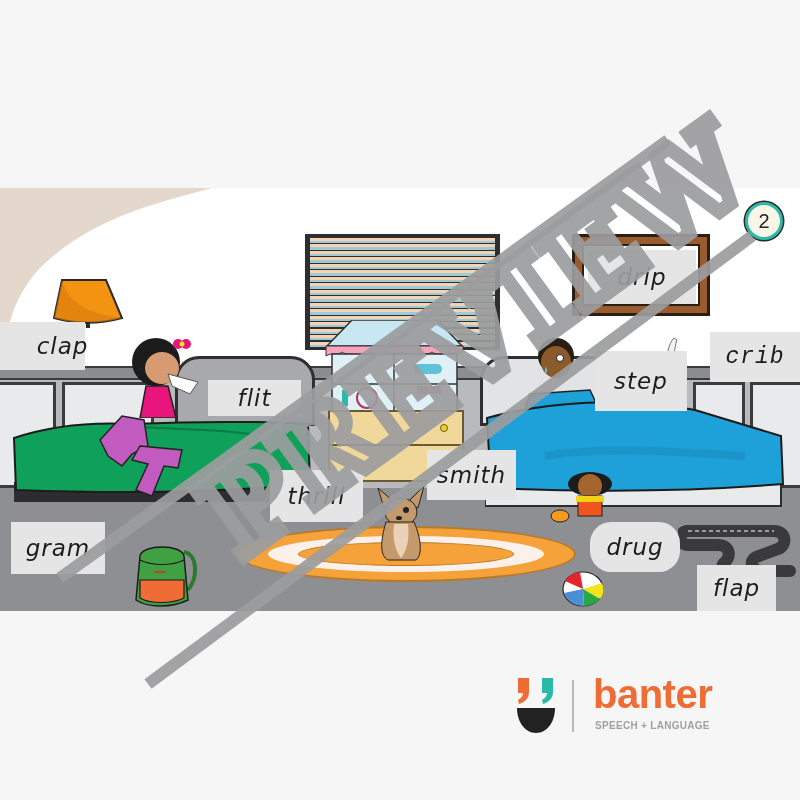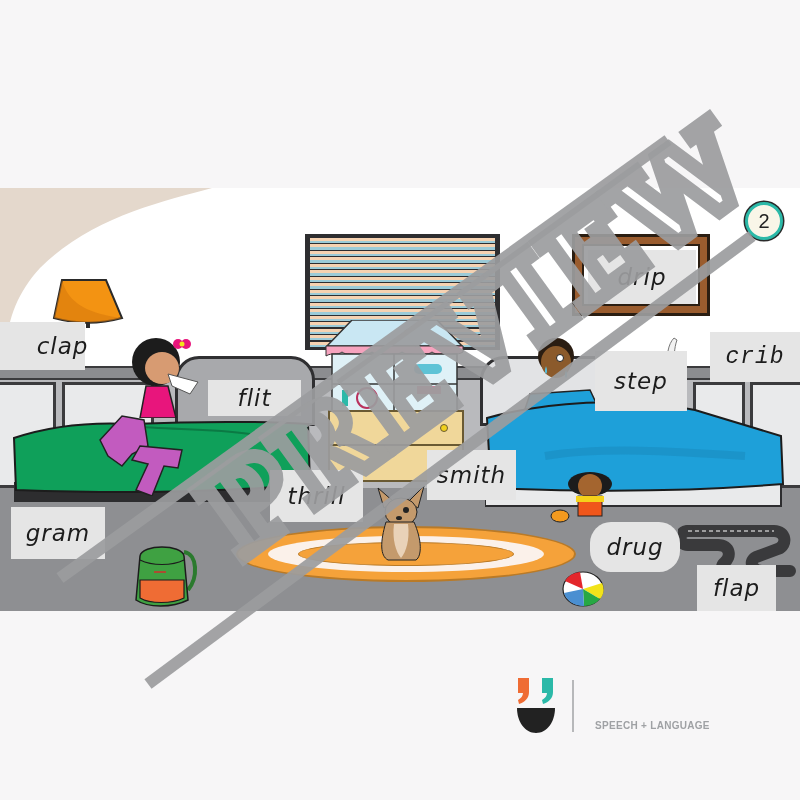--- a/index.html
+++ b/index.html
@@ -222,21 +222,21 @@
   </div>
 <div class="word-card" style="left:710px;top:332px;width:90px;height:50px;font-family:Liberation Mono, monospace;">
     <span>crib</span>
   </div>
 <div class="word-card" style="left:427px;top:450px;width:89px;height:50px;text-align:center;">
     <span>smith</span>
   </div>
 <div class="word-card" style="left:270px;top:470px;width:93px;height:52px;font-style:italic;">
     <span>thrill</span>
   </div>
-<div class="word-card" style="left:11px;top:507px;width:94px;height:52px;">
+<div class="word-card" style="left:11px;top:522px;width:94px;height:52px;">
     <span>gram</span>
   </div>
 <div class="word-card" style="left:590px;top:522px;width:90px;height:50px;border-radius:21px;">
     <span>drug</span>
   </div>
 <div class="word-card" style="left:697px;top:565px;width:79px;height:46px;">
     <span>flap</span>
   </div>
 
 <div class="page-badge">
@@ -249,14 +249,15 @@
   <text x="0" y="0" transform="translate(240,560) rotate(-36)" font-family="'DejaVu Serif', serif" font-size="112" font-weight="700" fill="none" stroke="#9c9d9f" stroke-width="14" opacity="0.92" letter-spacing="4">PREVIEW</text>
 </svg>
 
 <div class="logo">
   <svg style="position:absolute;left:0;top:2px;width:44px;height:56px;" viewBox="0 0 44 56">
     <path d="M3 0 L14 0 L14 14 C14 20 10 24 4 26 L3 22 C6 20 8 18 8 15 L3 15 Z" fill="#ef6c34"></path>
     <path d="M27 0 L38 0 L38 14 C38 20 34 24 28 26 L27 22 C30 20 32 18 32 15 L27 15 Z" fill="#2bb9a8"></path>
     <path d="M2 30 L40 30 C40 44 32 55 21 55 C10 55 2 44 2 30 Z" fill="#222222"></path>
   </svg>
   <div class="logo-divider"></div>
+  <div class="logo-word">banter</div>
   <div class="logo-tag">SPEECH + LANGUAGE</div>
 </div>
 
 </body></html>

